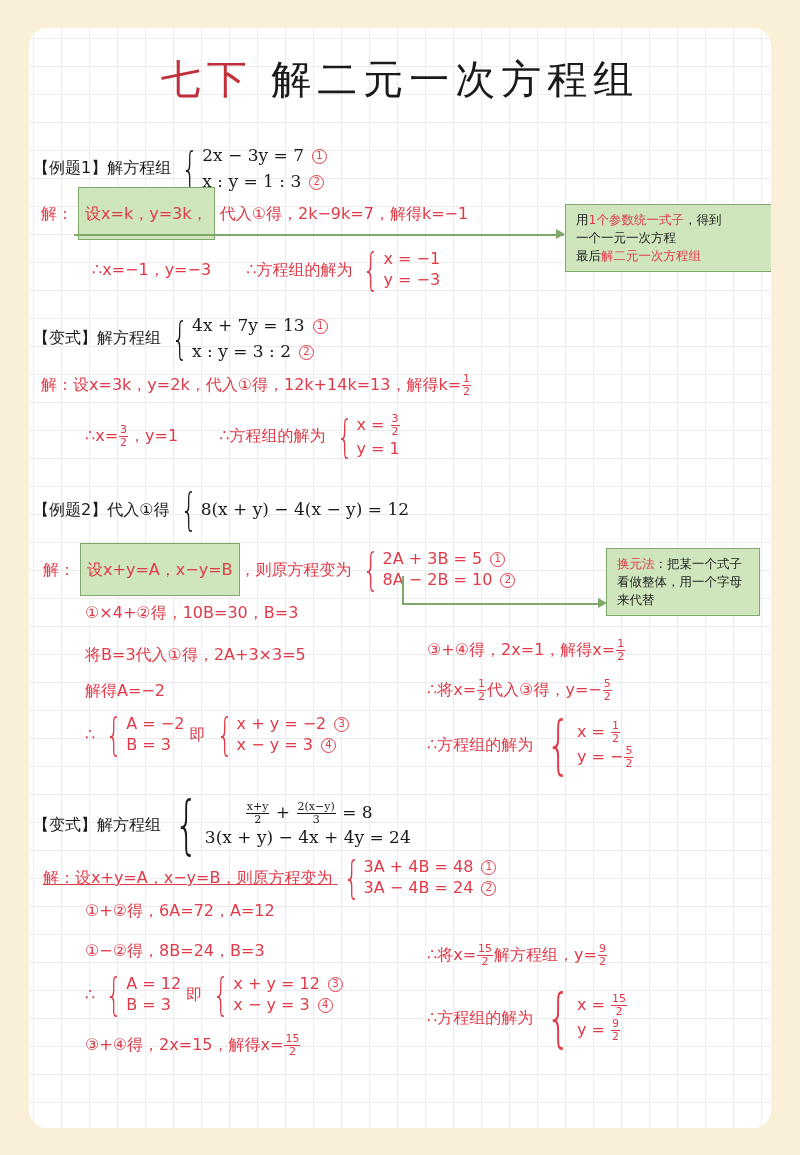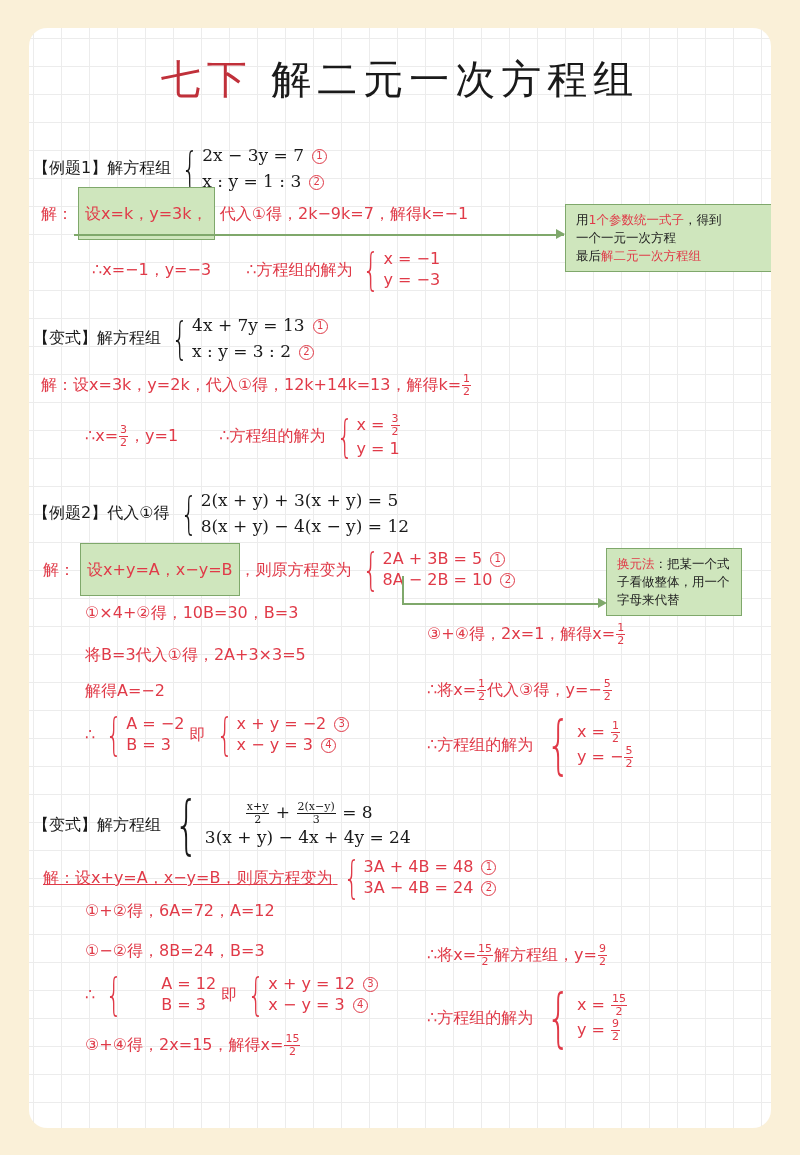--- a/index.html
+++ b/index.html
@@ -115,42 +115,41 @@
         <span>y = 1</span>
       </span>
     </span>
   </div>
 
   <div class="abs" style="left:4px; top:460px;">
     <span class="label">【例题2】代入①得</span>
     <span class="sys">
       <span class="brace">{</span>
       <span class="lines blk">
-        <span>2(x + y) + 3(x + y) = 5</span>
         <span>8(x + y) − 4(x − y) = 12</span>
       </span>
     </span>
   </div>
 
   <div class="abs r" style="left:14px; top:520px;">
     <span>解：</span>
     <span class="hl r">设x+y=A，x−y=B</span><span>，则原方程变为</span>
     <span class="sys">
       <span class="brace">{</span>
       <span class="lines" style="line-height:1.3;">
         <span><span>2A + 3B = 5</span><span class="circ">1</span></span>
         <span><span>8A − 2B = 10</span><span class="circ">2</span></span>
       </span>
     </span>
   </div>
   <div class="line-v" style="left:373px; top:548px; height:28px;"></div>
   <div class="line-h" style="left:373px; top:575px; width:200px;"></div>
   <div class="arrow" style="left:569px; top:570px;"></div>
 
-  <div class="abs note" style="left:577px; top:520px; width:136px;">
+  <div class="abs note" style="left:577px; top:520px; width:154px;">
     <span class="r">换元法</span><span>：把某一个式子看做整体，用一个字母来代替</span>
   </div>
 
   <div class="abs r" style="left:56px; top:575px;">①×4+②得，10B=30，B=3</div>
   <div class="abs r" style="left:56px; top:617px;">将B=3代入①得，2A+3×3=5</div>
   <div class="abs r" style="left:56px; top:653px;">解得A=−2</div>
 
   <div class="abs r" style="left:56px; top:685px;">
     <span>∴</span>
     <span class="sys">
@@ -163,21 +162,21 @@
     <span>即</span>
     <span class="sys">
       <span class="brace">{</span>
       <span class="lines" style="line-height:1.3;">
         <span><span>x + y = −2</span><span class="circ">3</span></span>
         <span><span>x − y = 3</span><span class="circ">4</span></span>
       </span>
     </span>
   </div>
 
-  <div class="abs r" style="left:398px; top:594px;">
+  <div class="abs r" style="left:398px; top:610px;">
     <span>③+④得，2x=1，解得x=</span><span class="frac">
         <span class="n">1</span>
         <span>2</span>
       </span>
   </div>
   <div class="abs r" style="left:398px; top:650px;">
     <span>∴将x=</span><span class="frac">
         <span class="n">1</span>
         <span>2</span>
       </span><span>代入③得，y=−</span><span class="frac">
@@ -235,21 +234,21 @@
     </span>
   </div>
 
   <div class="abs r" style="left:56px; top:873px;">①+②得，6A=72，A=12</div>
   <div class="abs r" style="left:56px; top:913px;">①−②得，8B=24，B=3</div>
 
   <div class="abs r" style="left:56px; top:945px;">
     <span>∴</span>
     <span class="sys">
       <span class="brace">{</span>
-      <span class="lines" style="line-height:1.3;margin-left:35px;">
+      <span class="lines" style="line-height:1.3;">
         <span>A = 12</span>
         <span>B = 3</span>
       </span>
     </span>
     <span>即</span>
     <span class="sys">
       <span class="brace">{</span>
       <span class="lines" style="line-height:1.3;">
         <span><span>x + y = 12</span><span class="circ">3</span></span>
         <span><span>x − y = 3</span><span class="circ">4</span></span>

